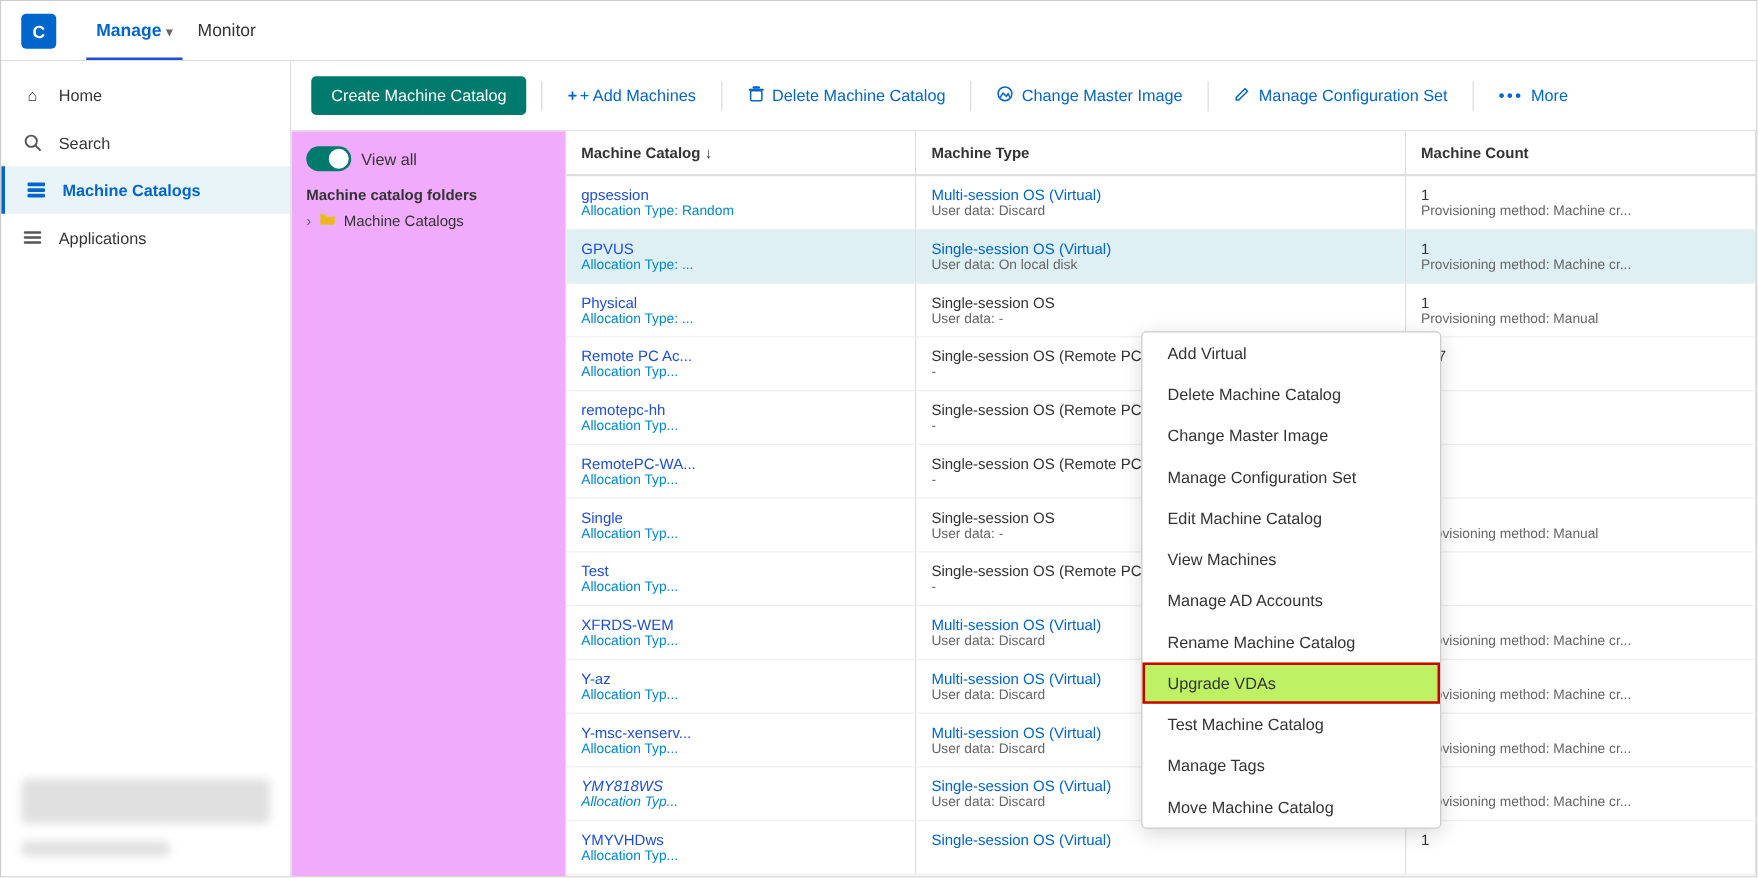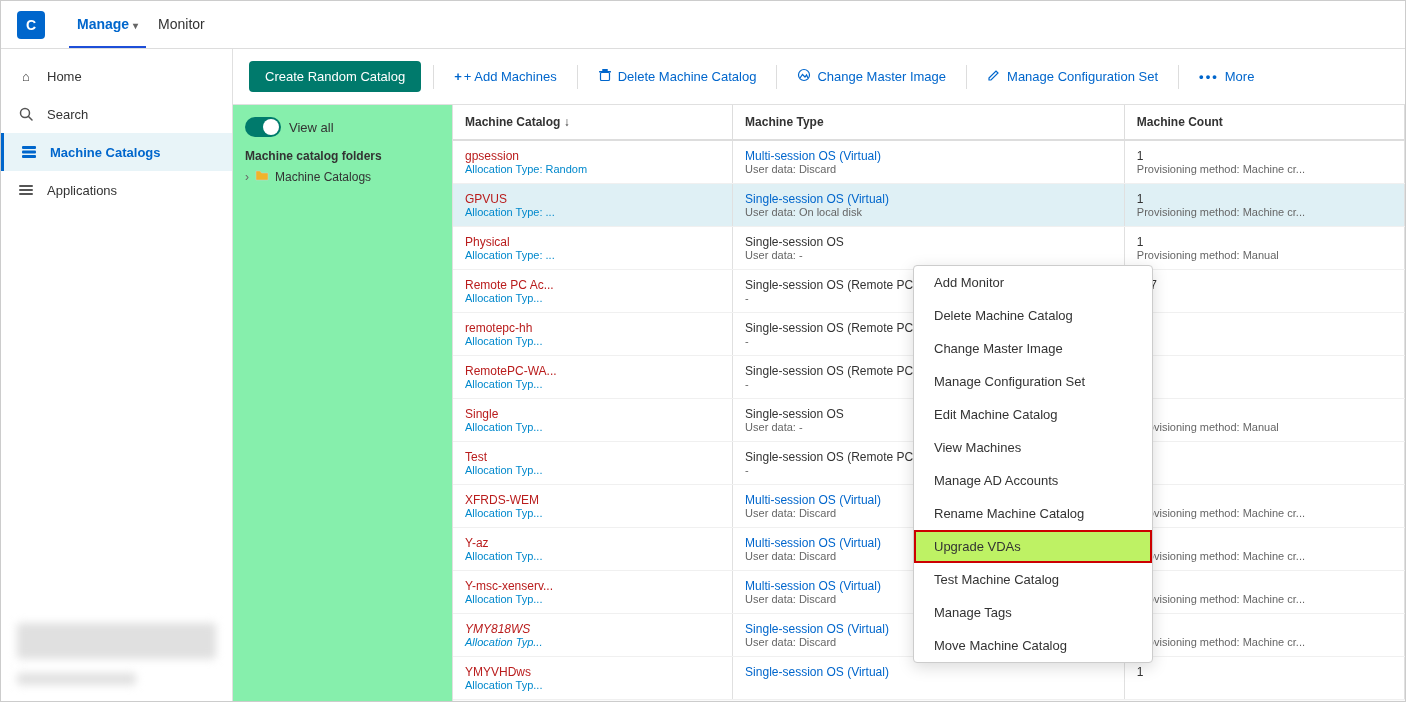--- a/index.html
+++ b/index.html
@@ -40,21 +40,21 @@
     .toggle-switch::after { content: ''; position: absolute; width: 16px; height: 16px; background: #fff; border-radius: 50%; top: 2px; right: 2px; }
     .folder-section { display: flex; flex-direction: column; gap: 2px; }
     .folder-label { font-weight: 600; font-size: 12px; color: #333; }
     .folder-item { display: flex; align-items: center; gap: 6px; padding: 4px 0; cursor: pointer; font-size: 12px; color: #333; }
 
     
     .table-container { flex: 1; overflow-y: auto; position: relative; }
     .table { width: 100%; border-collapse: collapse; background: #fff; }
     .table thead th { padding: 10px 12px; text-align: left; font-weight: 600; font-size: 12px; color: #333; border-bottom: 2px solid #ddd; background: #fff; position: sticky; top: 0; }
     .table tbody td { padding: 8px 12px; font-size: 12px; color: #333; border-bottom: 1px solid #f0f0f0; vertical-align: top; }
-    .cell-name { font-weight: 500; color: #b91c1c; }
+    .cell-name { font-weight: 500; color: #1d4ed8; }
     .cell-sub { color: #0088cc; font-size: 11px; }
     .cell-sub-gray { color: #666; font-size: 11px; }
     .context-menu { position: absolute; top: 160px; left: 460px; background: #fff; border: 1px solid #ccc; border-radius: 4px; box-shadow: 0 4px 16px rgba(0,0,0,0.15); min-width: 240px; z-index: 200; }
     .context-menu-item { padding: 9px 20px; font-size: 13px; color: #333; cursor: pointer; }
     .context-menu-item.highlighted { background: #bef264; outline: 2px solid #cc0000; outline-offset: -2px; font-weight: 500; }
 
     .three-dots { color: #0066cc; font-weight: bold; letter-spacing: 2px; }
   </style>
 </head>
 <body>
@@ -115,21 +115,21 @@
       <div class="sidebar-footer">
         <div class="sidebar-user-blur"></div>
         <div style="height:8px;"></div>
         <div class="sidebar-user-blur" style="width:60%;height:12px;margin-top:6px;"></div>
       </div>
     </div>
 
     <div class="content">
 
       <div class="toolbar">
-        <button class="btn-primary">Create Random Catalog</button>
+        <button class="btn-primary">Create Machine Catalog</button>
         <div class="toolbar-sep"></div>
         <button class="btn-toolbar">
           <span style="font-weight:bold;">+</span>
           <span style="margin-left:-4px;">+ Add Machines</span>
         </button>
         <div class="toolbar-sep"></div>
         <button class="btn-toolbar">
           <span>
             <svg width="14" height="14" viewBox="0 0 14 14" fill="none">
                 <rect x="1" y="3" width="12" height="1.5" rx="0.5" fill="#0066cc"></rect>
@@ -160,21 +160,21 @@
         </button>
         <div class="toolbar-sep"></div>
         <button class="btn-toolbar">
           <span class="three-dots">•••</span>
           <span>More</span>
         </button>
       </div>
 
       <div style="display:flex;flex:1;overflow:hidden;">
 
-        <div style="width:220px;border-right:1px solid #e0e0e0;background:#86efac;padding:12px;flex-shrink:0;overflow-y:auto;">
+        <div style="width:220px;border-right:1px solid #e0e0e0;background:#f0abfc;padding:12px;flex-shrink:0;overflow-y:auto;">
           <div class="toggle" style="margin-bottom:12px;">
             <div class="toggle-switch"></div>
             <span style="font-size:13px;">View all</span>
           </div>
           <div class="folder-section">
             <div class="folder-label">Machine catalog folders</div>
             <div class="folder-item">
               <span style="color:#666;font-size:12px;">›</span>
               <span>
                 <svg width="14" height="12" viewBox="0 0 14 12" fill="none">
@@ -420,21 +420,21 @@
     <td style="min-width:200px;">
       <div>1</div>
       <div class="cell-sub-gray"></div>
     </td>
     <td style="width:1px;padding:0;background:#e0e0e0;"></td>
   </tr>
               </tbody>
           </table>
 
           <div class="context-menu" id="context-menu">
-          <div class="context-menu-item">Add Monitor</div>
+          <div class="context-menu-item">Add Virtual</div>
               <div class="context-menu-item">Delete Machine Catalog</div>
               <div class="context-menu-item">Change Master Image</div>
               <div class="context-menu-item">Manage Configuration Set</div>
               <div class="context-menu-item">Edit Machine Catalog</div>
               <div class="context-menu-item">View Machines</div>
               <div class="context-menu-item">Manage AD Accounts</div>
               <div class="context-menu-item">Rename Machine Catalog</div>
               <div class="context-menu-item highlighted">Upgrade VDAs</div>
               <div class="context-menu-item">Test Machine Catalog</div>
               <div class="context-menu-item">Manage Tags</div>

